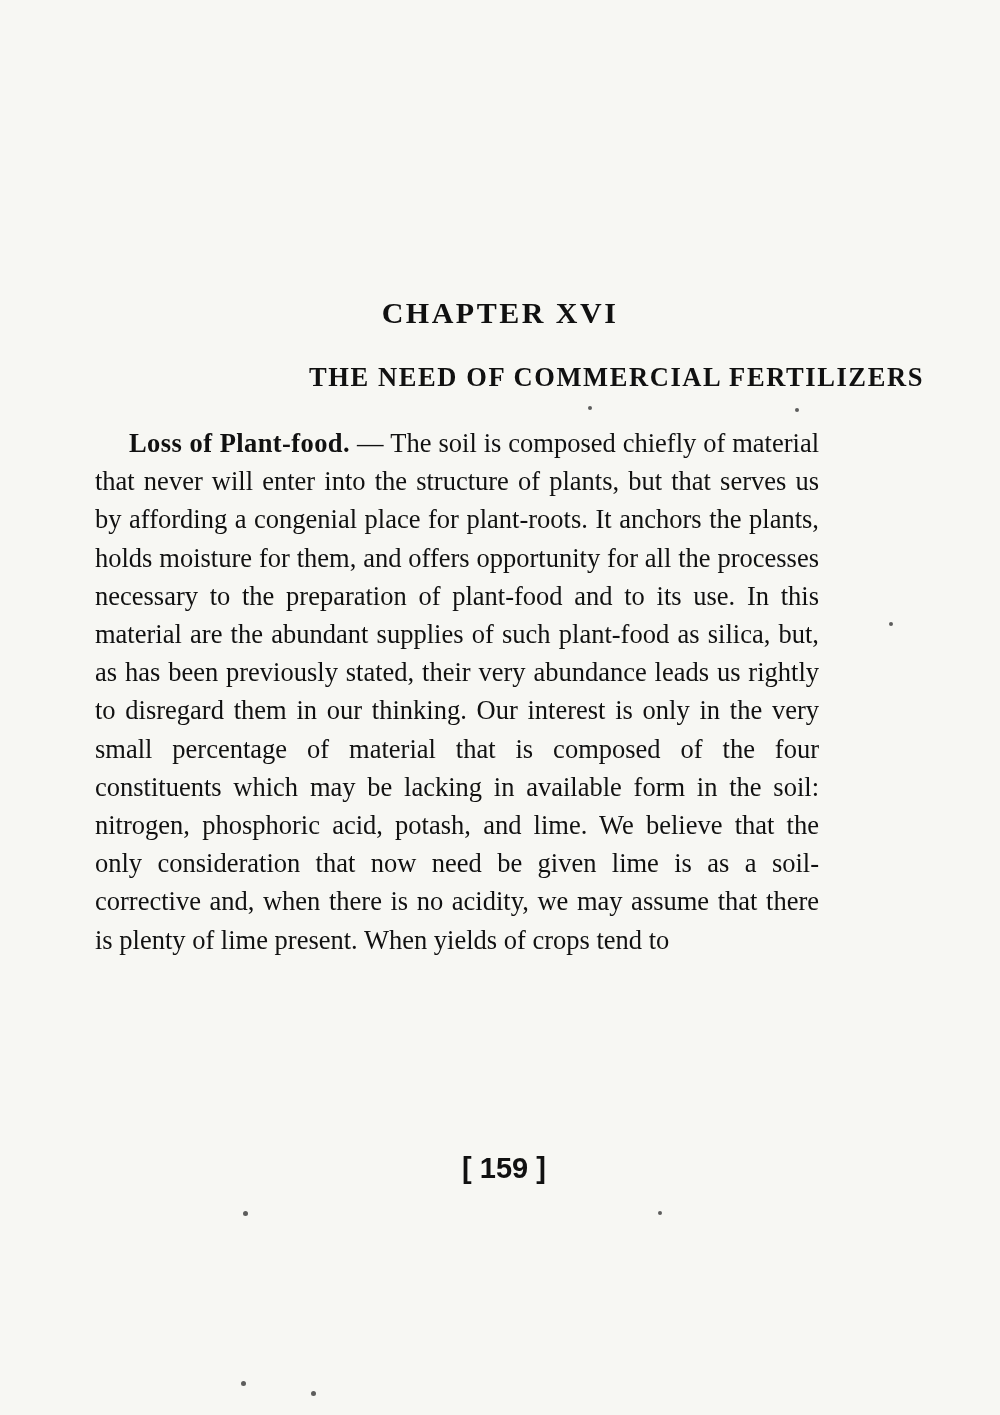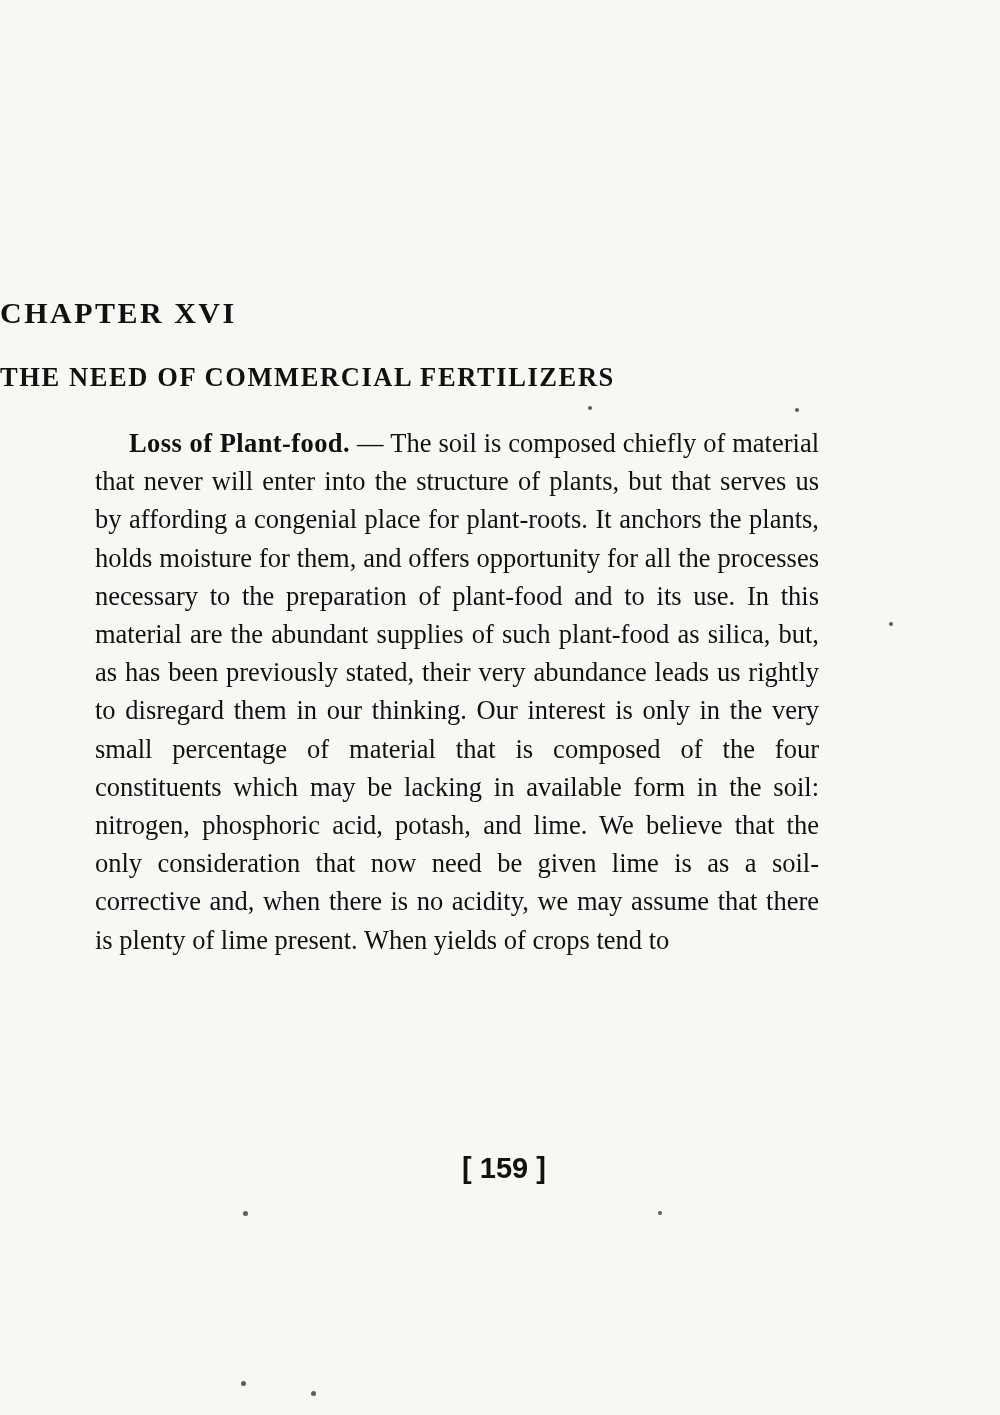--- a/index.html
+++ b/index.html
@@ -20,31 +20,32 @@
     left: 0;
     top: 0;
     width: 1000px;
     height: 1415px;
   }
   .chapter-number {
     position: absolute;
     left: 0;
     top: 296px;
     width: 1000px;
+    text-align: center;
     font-size: 30px;
     font-weight: bold;
     letter-spacing: 2.5px;
     font-family: "Liberation Serif", serif;
   }
   .chapter-title {
     position: absolute;
     left: 0;
     top: 362px;
     width: 924px;
-    text-align: left;
+    text-align: right;
     font-size: 26.5px;
     font-weight: bold;
     letter-spacing: 1.6px;
     font-family: "Liberation Serif", serif;
   }
   .body-text {
     position: absolute;
     left: 95px;
     top: 424px;
     width: 724px;

